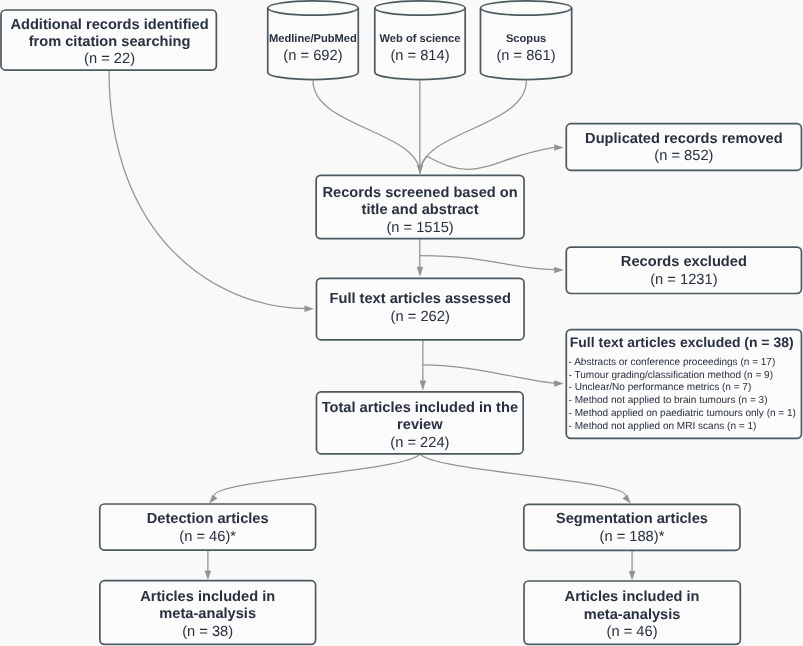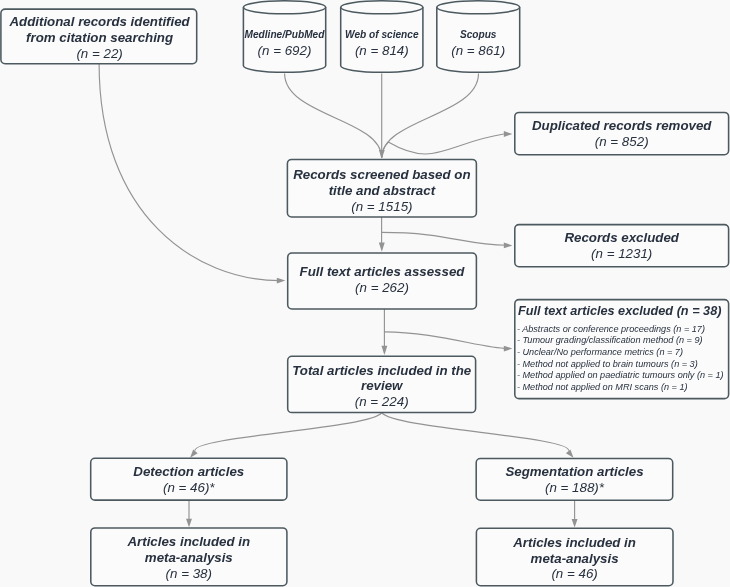--- a/index.html
+++ b/index.html
@@ -1,20 +1,20 @@
 <!DOCTYPE html>
 <html><head>
 <meta charset="utf-8">
 <style>
   html,body{margin:0;padding:0;}
   body{width:730px;height:587px;background:#f9f9f9;overflow:hidden;
        font-family:"Liberation Sans",sans-serif;color:#28313f;}
   #stage{position:relative;width:730px;height:587px;}
   svg#canvas{position:absolute;left:0;top:0;}
-  #stage{will-change:transform;font-style:italic;}
+  #stage{will-change:transform;}
   .nodeshape{fill:#fbfbfb;stroke:#4c5a60;stroke-width:1.55;}
   .link{fill:none;stroke:#939393;stroke-width:1.15;}
   .arrow{fill:#939393;stroke:none;}
   text{fill:#28313f;}
   .t-title{font-weight:bold;font-size:13.3px;}
   .t-count{font-size:13.35px;}
   .t-db{font-weight:bold;font-size:10.15px;}
   .t-ex-title{font-weight:bold;font-size:12.7px;}
   .t-ex-item{font-size:9.15px;}
 </style>

